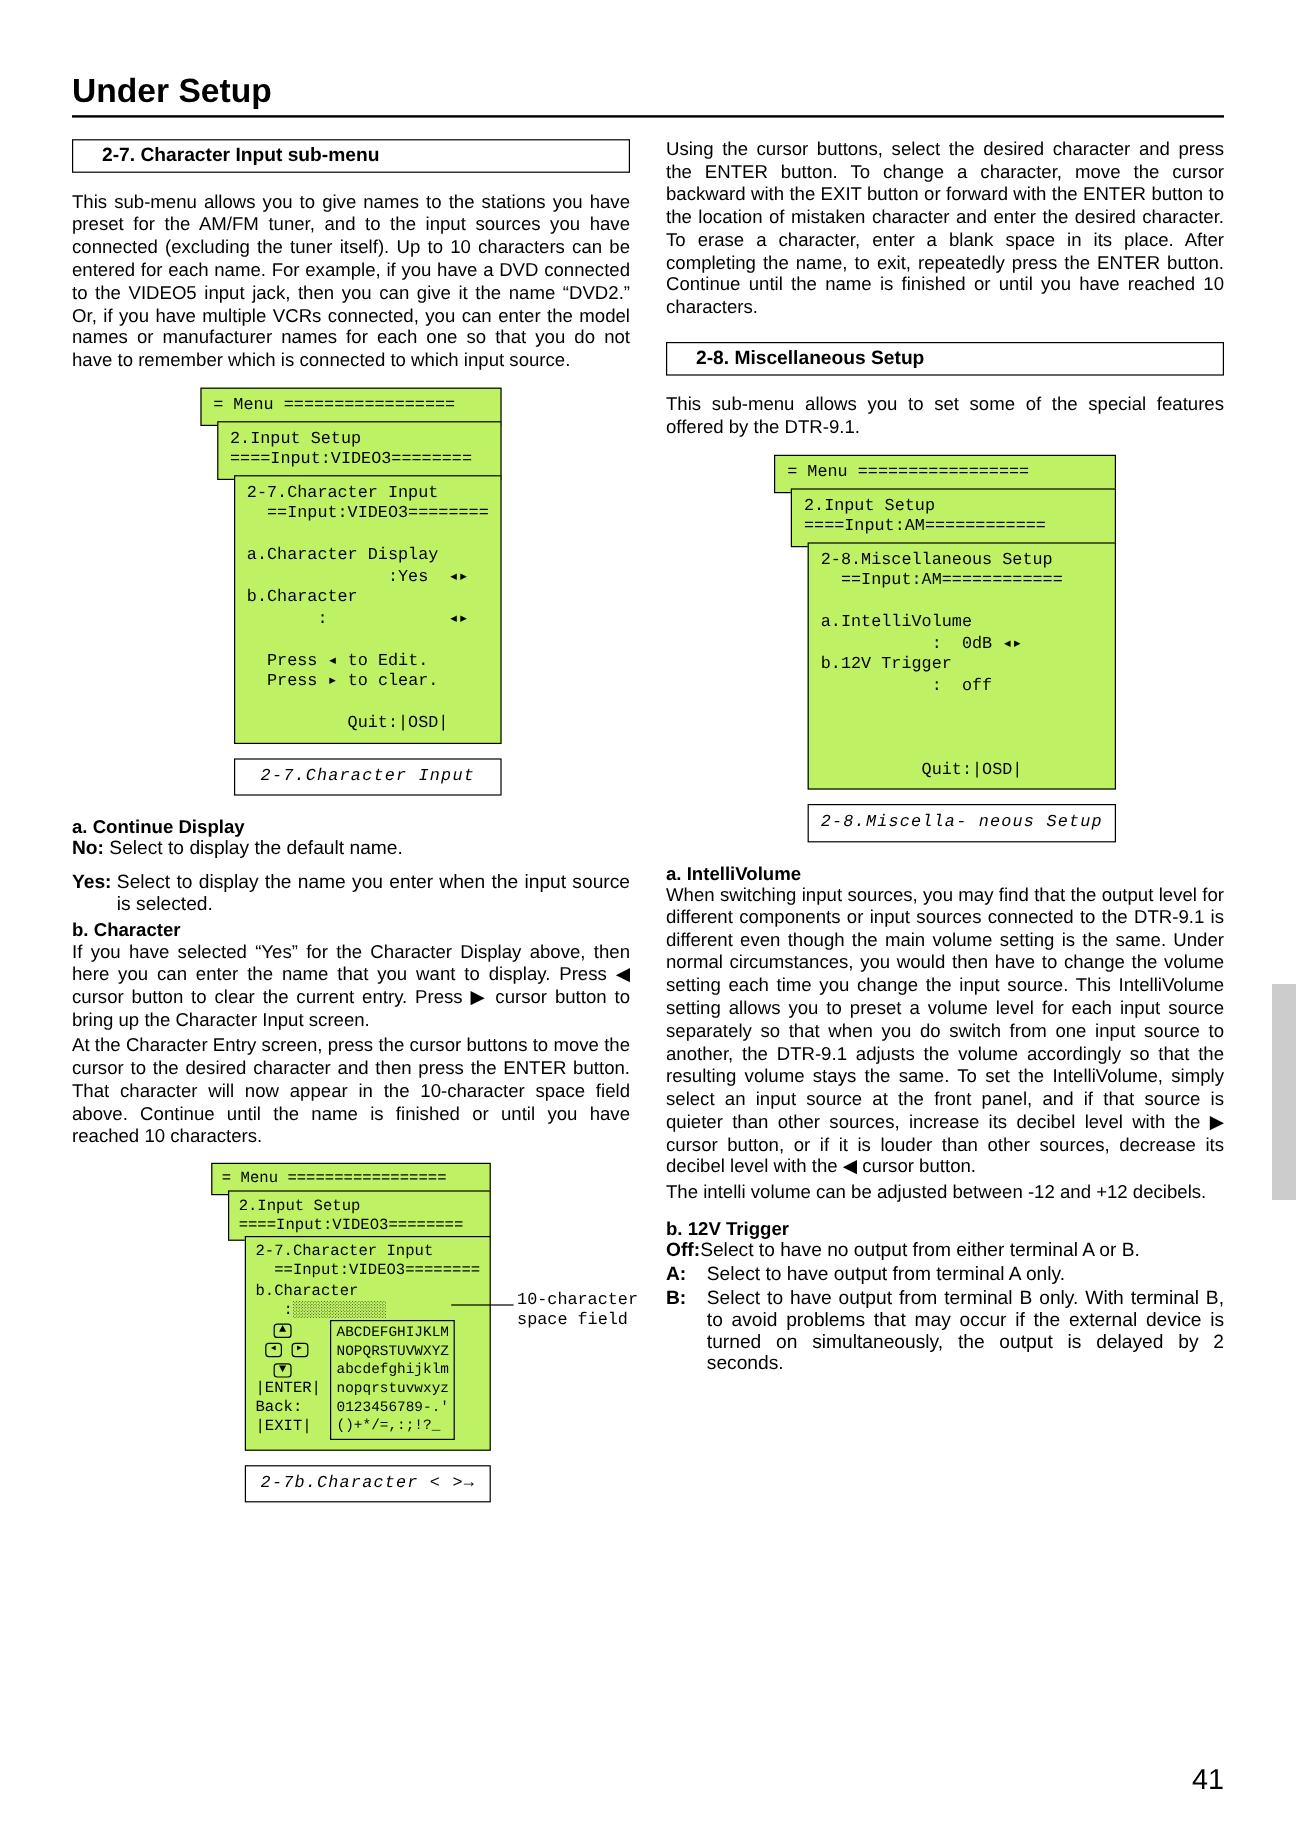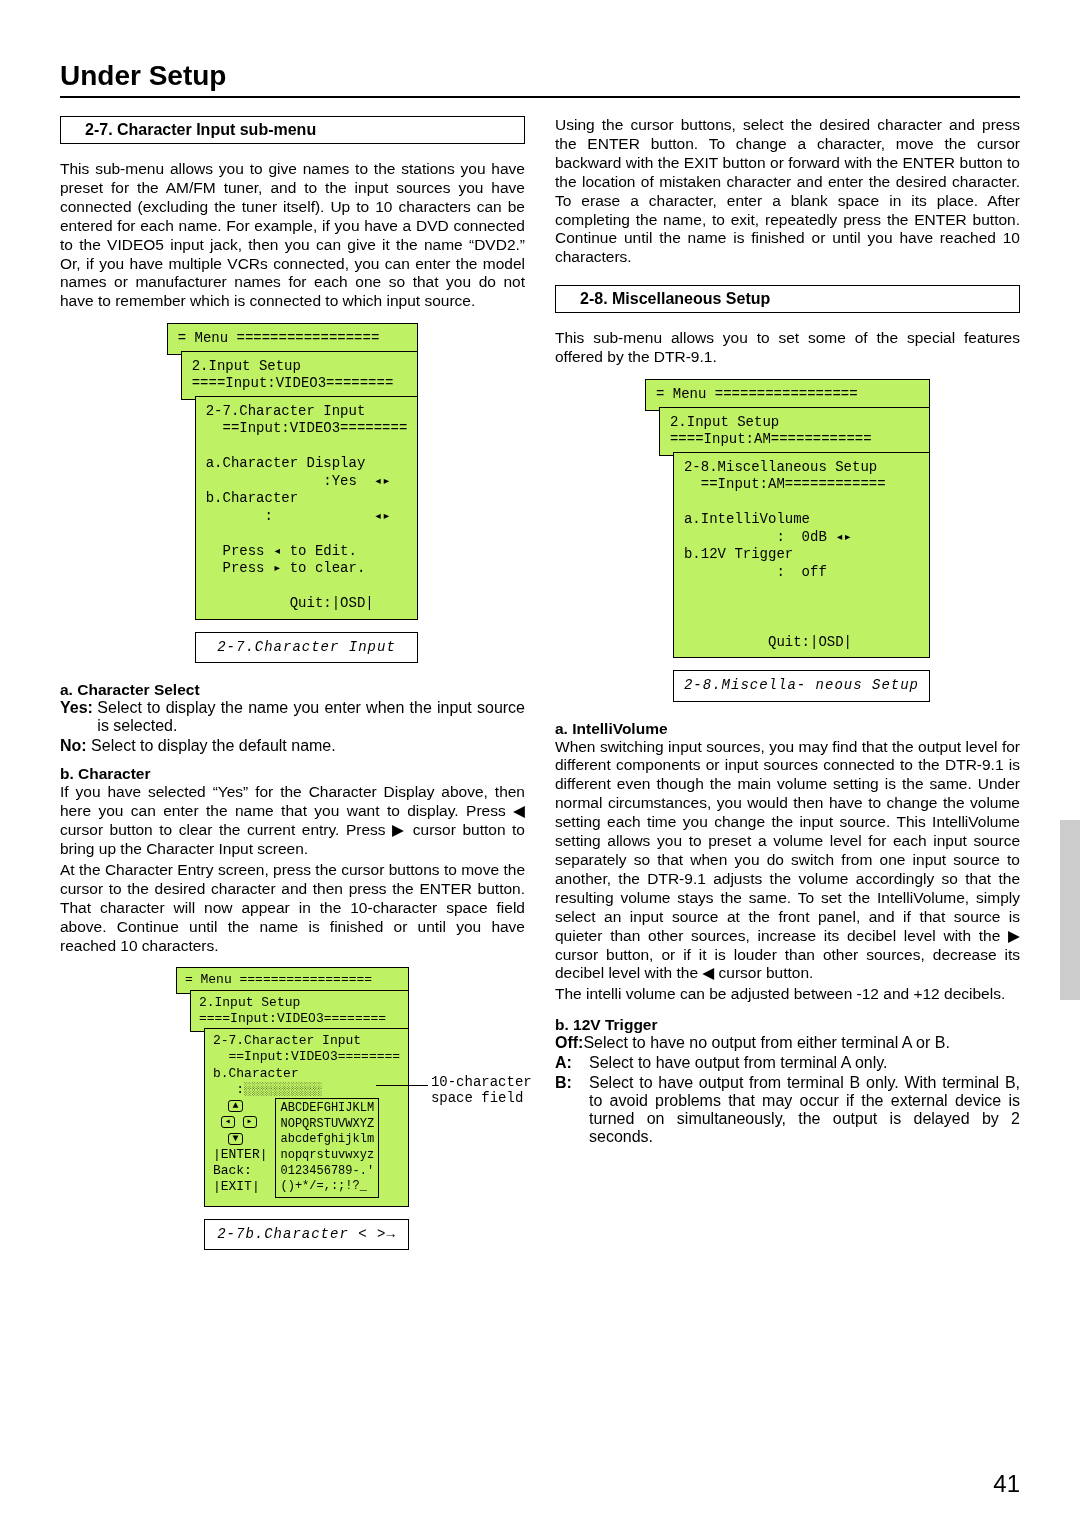--- a/index.html
+++ b/index.html
@@ -155,28 +155,28 @@
 
 <span>  Press ◂ to Edit.</span>
 <span>  Press ▸ to clear.</span>
 
 <span>          Quit:|OSD|</span></div>
         <div class="osd-label-box">2-7.Character
         Input</div>
       </div>
     </div>
 
-    <div class="subhead">a. Character Select</div>
-    <div class="def">
-      <span class="def-label">Yes: </span>
-      <span class="def-body">Select to display the name you enter when the input source is selected.</span>
-    </div>
+    <div class="subhead">a. Continue Display</div>
     <div class="def" style="margin-bottom:10px;">
       <span class="def-label">No: </span>
       <span class="def-body">Select to display the default name.</span>
+    </div>
+    <div class="def">
+      <span class="def-label">Yes: </span>
+      <span class="def-body">Select to display the name you enter when the input source is selected.</span>
     </div>
 
     <div class="subhead">b. Character</div>
     <p style="margin-bottom:2px;">If you have selected “Yes” for the Character Display above, then here you can enter the name that you want to display. Press ◀ cursor button to clear the current entry. Press ▶ cursor button to bring up the Character Input screen.</p>
     <p>At the Character Entry screen, press the cursor buttons to move the cursor to the desired character and then press the ENTER button. That character will now appear in the 10-character space field above. Continue until the name is finished or until you have reached 10 characters.</p>
 
     <div class="osd-wrap osd-small" style="margin-bottom:0;">
       <div class="osd-stack" style="position:relative;">
         <div class="osd-box"><span>= Menu =================</span></div>
         <div class="osd-box osd-offset1"><span>2.Input Setup</span>

